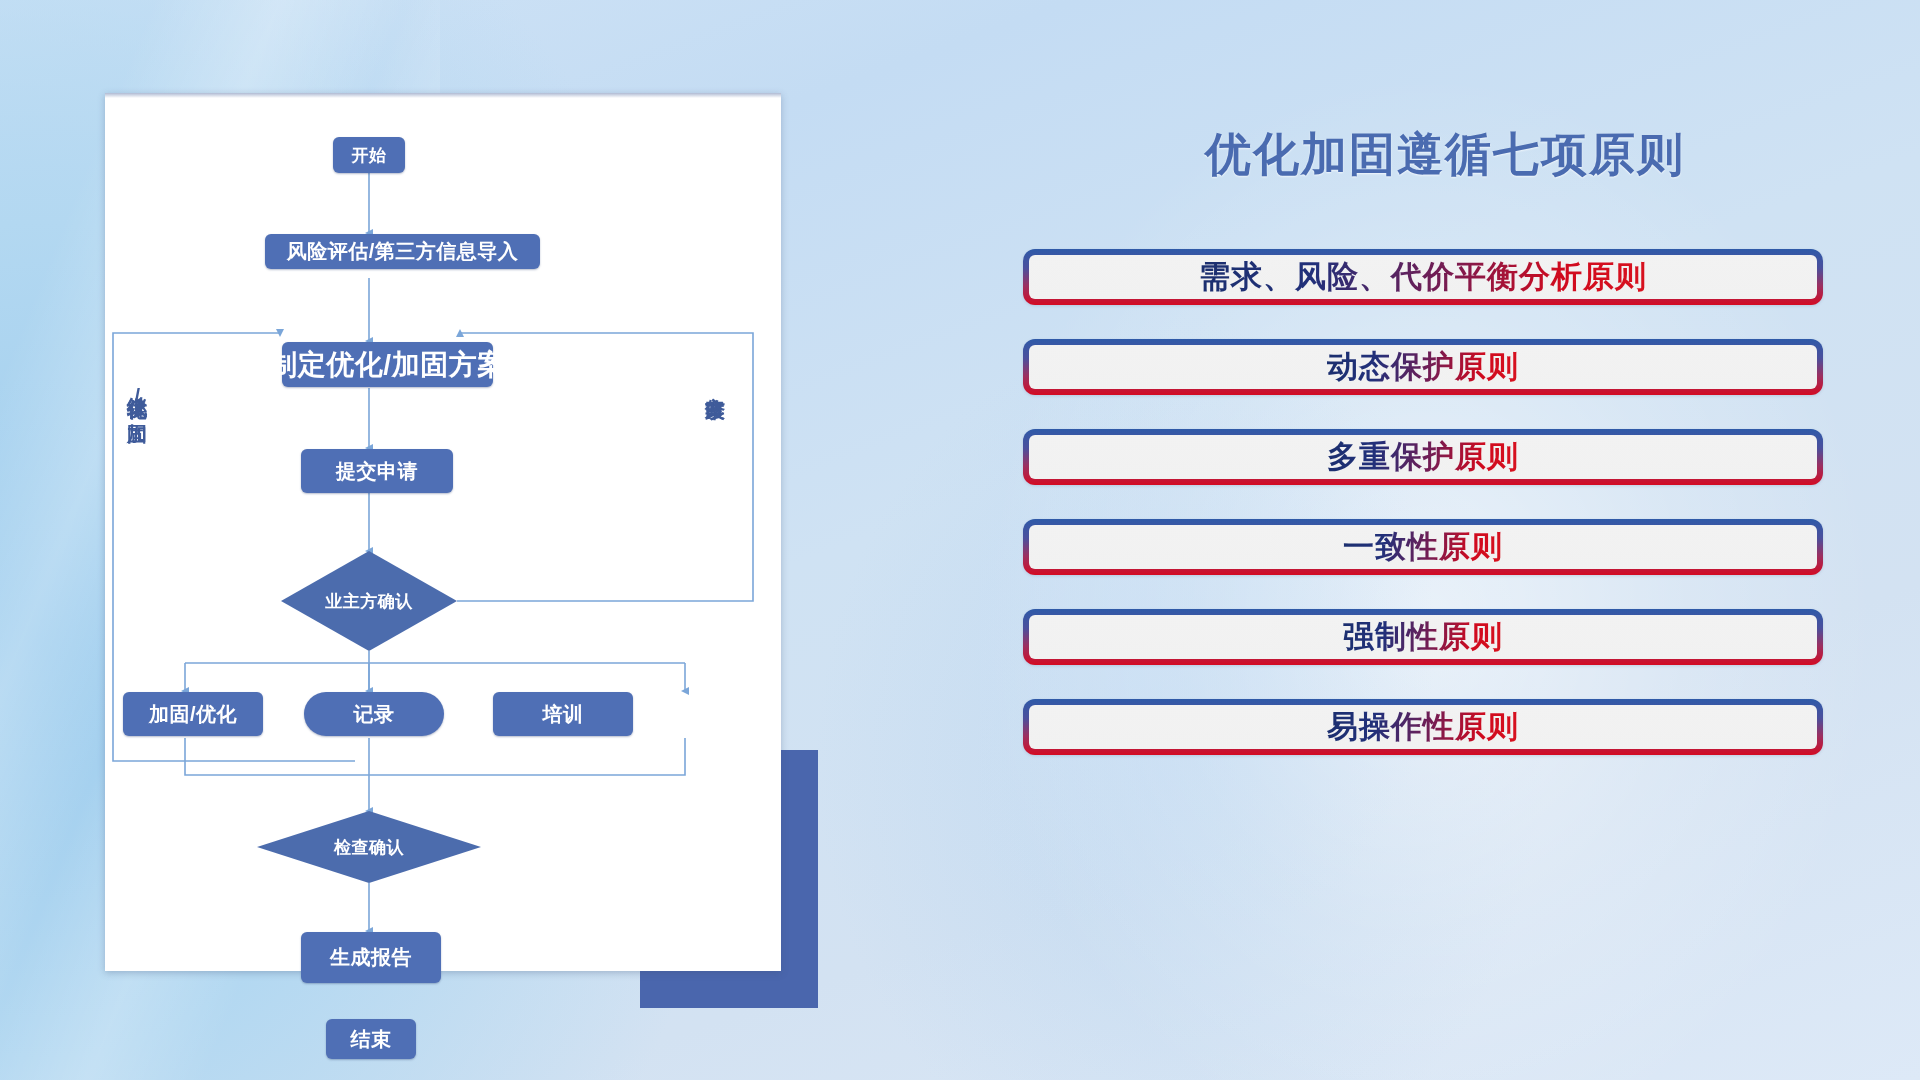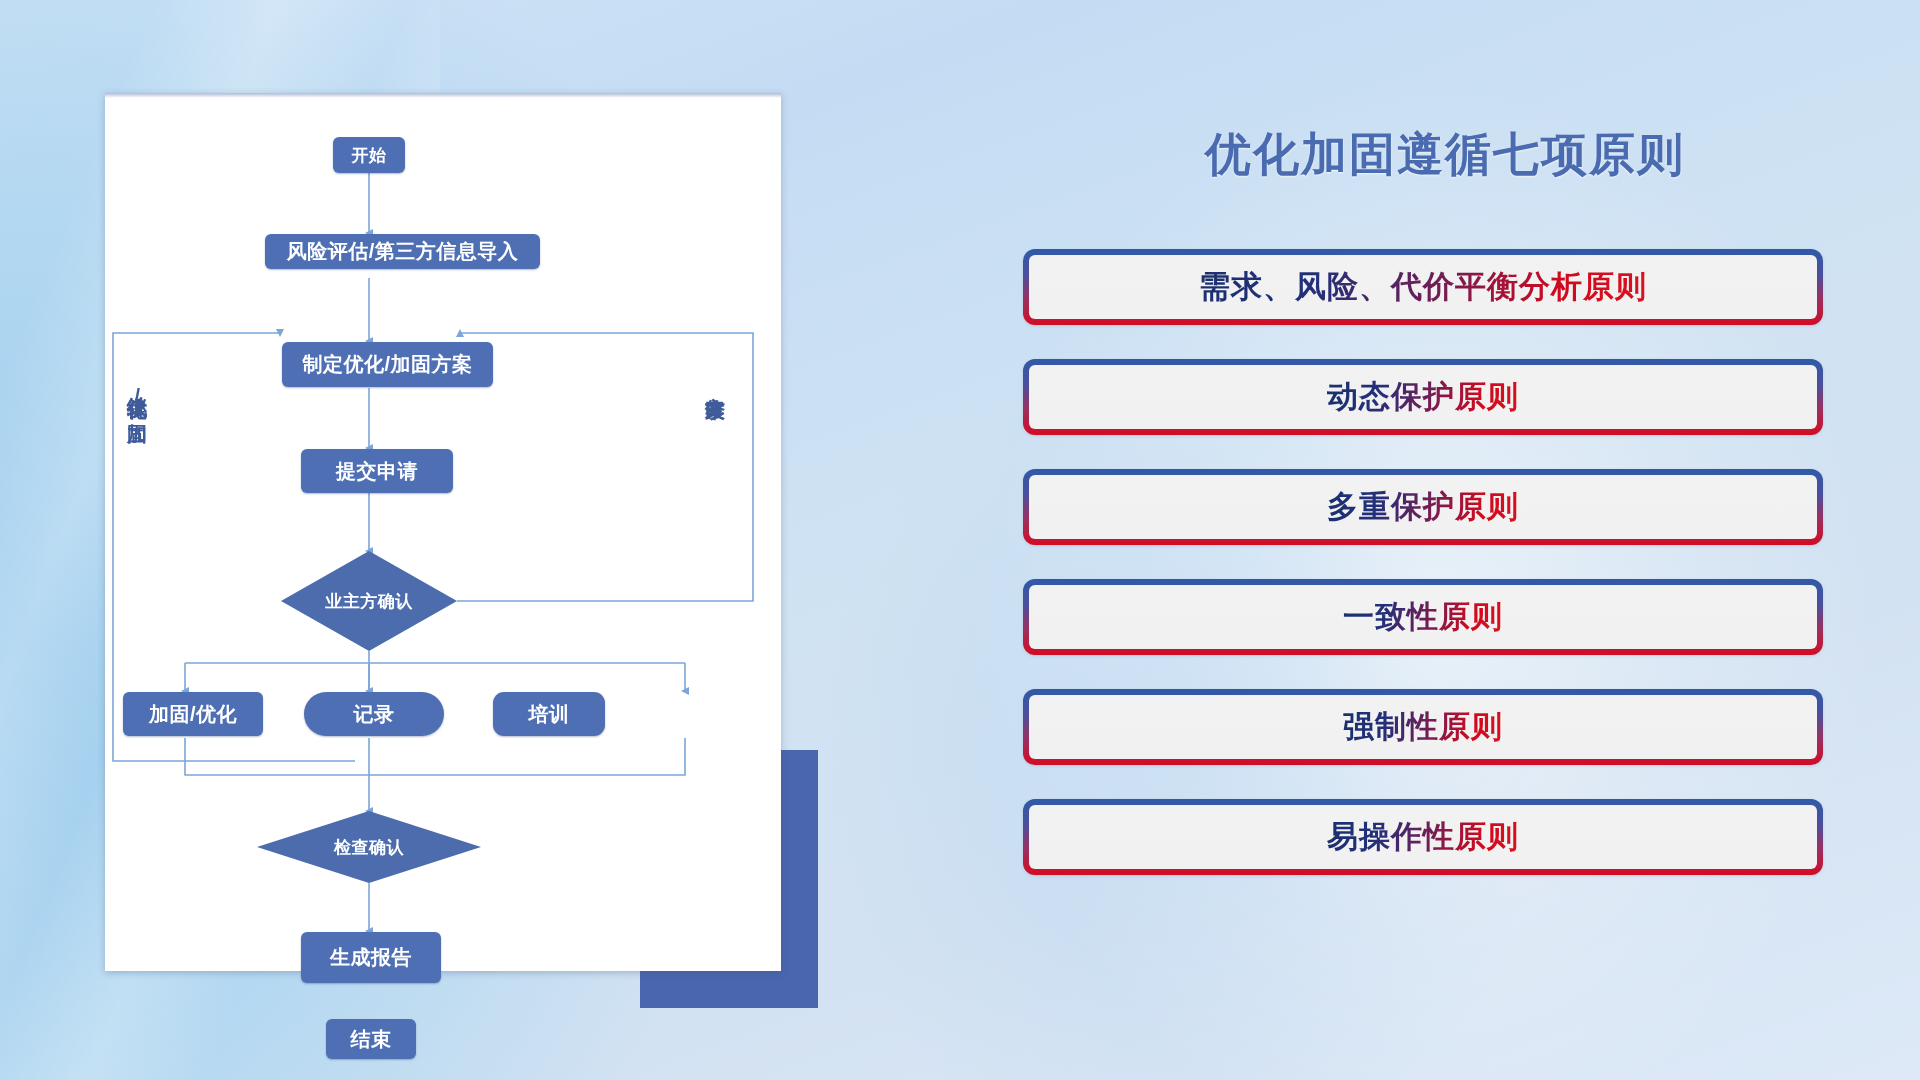--- a/index.html
+++ b/index.html
@@ -144,21 +144,21 @@
     text-shadow: 0 1px 2px rgba(255,255,255,0.7);
   }
   #cards {
     position: absolute;
     left: 13px; top: 233px;
     width: 800px;
   }
   .pcard {
     position: relative;
     width: 800px;
-    height: 76px;
+    height: 56px;
     margin-bottom: 34px;
     border-radius: 12px;
     background: #f2f2f2;
     padding: 4px;
     background-image:
       linear-gradient(#f2f2f2, #f1f1f1),
       linear-gradient(180deg, #2f5aa8 0%, #4a4f9d 34%, #9c2f60 66%, #d40b23 100%);
     background-origin: border-box;
     background-clip: content-box, border-box;
     border: 2px solid transparent;
@@ -226,42 +226,42 @@
     </svg>
 
     <div class="node proc" style="left:228px; top:44px; width:72px; height:36px; font-size:17px;">
       <span>开始</span>
     </div>
 
     <div class="node proc" style="left:160px; top:141px; width:275px; height:35px; font-size:20px;">
       <span>风险评估/第三方信息导入</span>
     </div>
 
-    <div class="node proc" style="left:177px; top:249px; width:211px; height:45px; font-size:20px;">
+    <div class="node proc" style="left:177px; top:249px; width:211px; height:45px; font-size:28px;">
       <span>制定优化/加固方案</span>
     </div>
 
     <div class="node proc" style="left:196px; top:356px; width:152px; height:44px; font-size:20px;">
       <span>提交申请</span>
     </div>
 
     <div class="node dec" style="left:176px; top:458px; width:176px; height:100px; font-size:17px;">
       <div class="dia"></div>
       <span class="lbl">业主方确认</span>
     </div>
 
     <div class="node proc" style="left:18px; top:599px; width:140px; height:44px; font-size:20px;">
       <span>加固/优化</span>
     </div>
 
     <div class="node proc" style="left:199px; top:599px; width:140px; height:44px; font-size:20px;border-radius:22px;">
       <span>记录</span>
     </div>
 
-    <div class="node proc" style="left:388px; top:599px; width:112px; height:44px; font-size:20px;border-radius:11px;">
+    <div class="node proc" style="left:388px; top:599px; width:140px; height:44px; font-size:20px;">
       <span>培训</span>
     </div>
 
     <div class="node dec" style="left:152px; top:718px; width:224px; height:72px; font-size:17px;">
       <div class="dia"></div>
       <span class="lbl">检查确认</span>
     </div>
 
     <div class="node proc" style="left:196px; top:839px; width:140px; height:51px; font-size:20px;">
       <span>生成报告</span>

